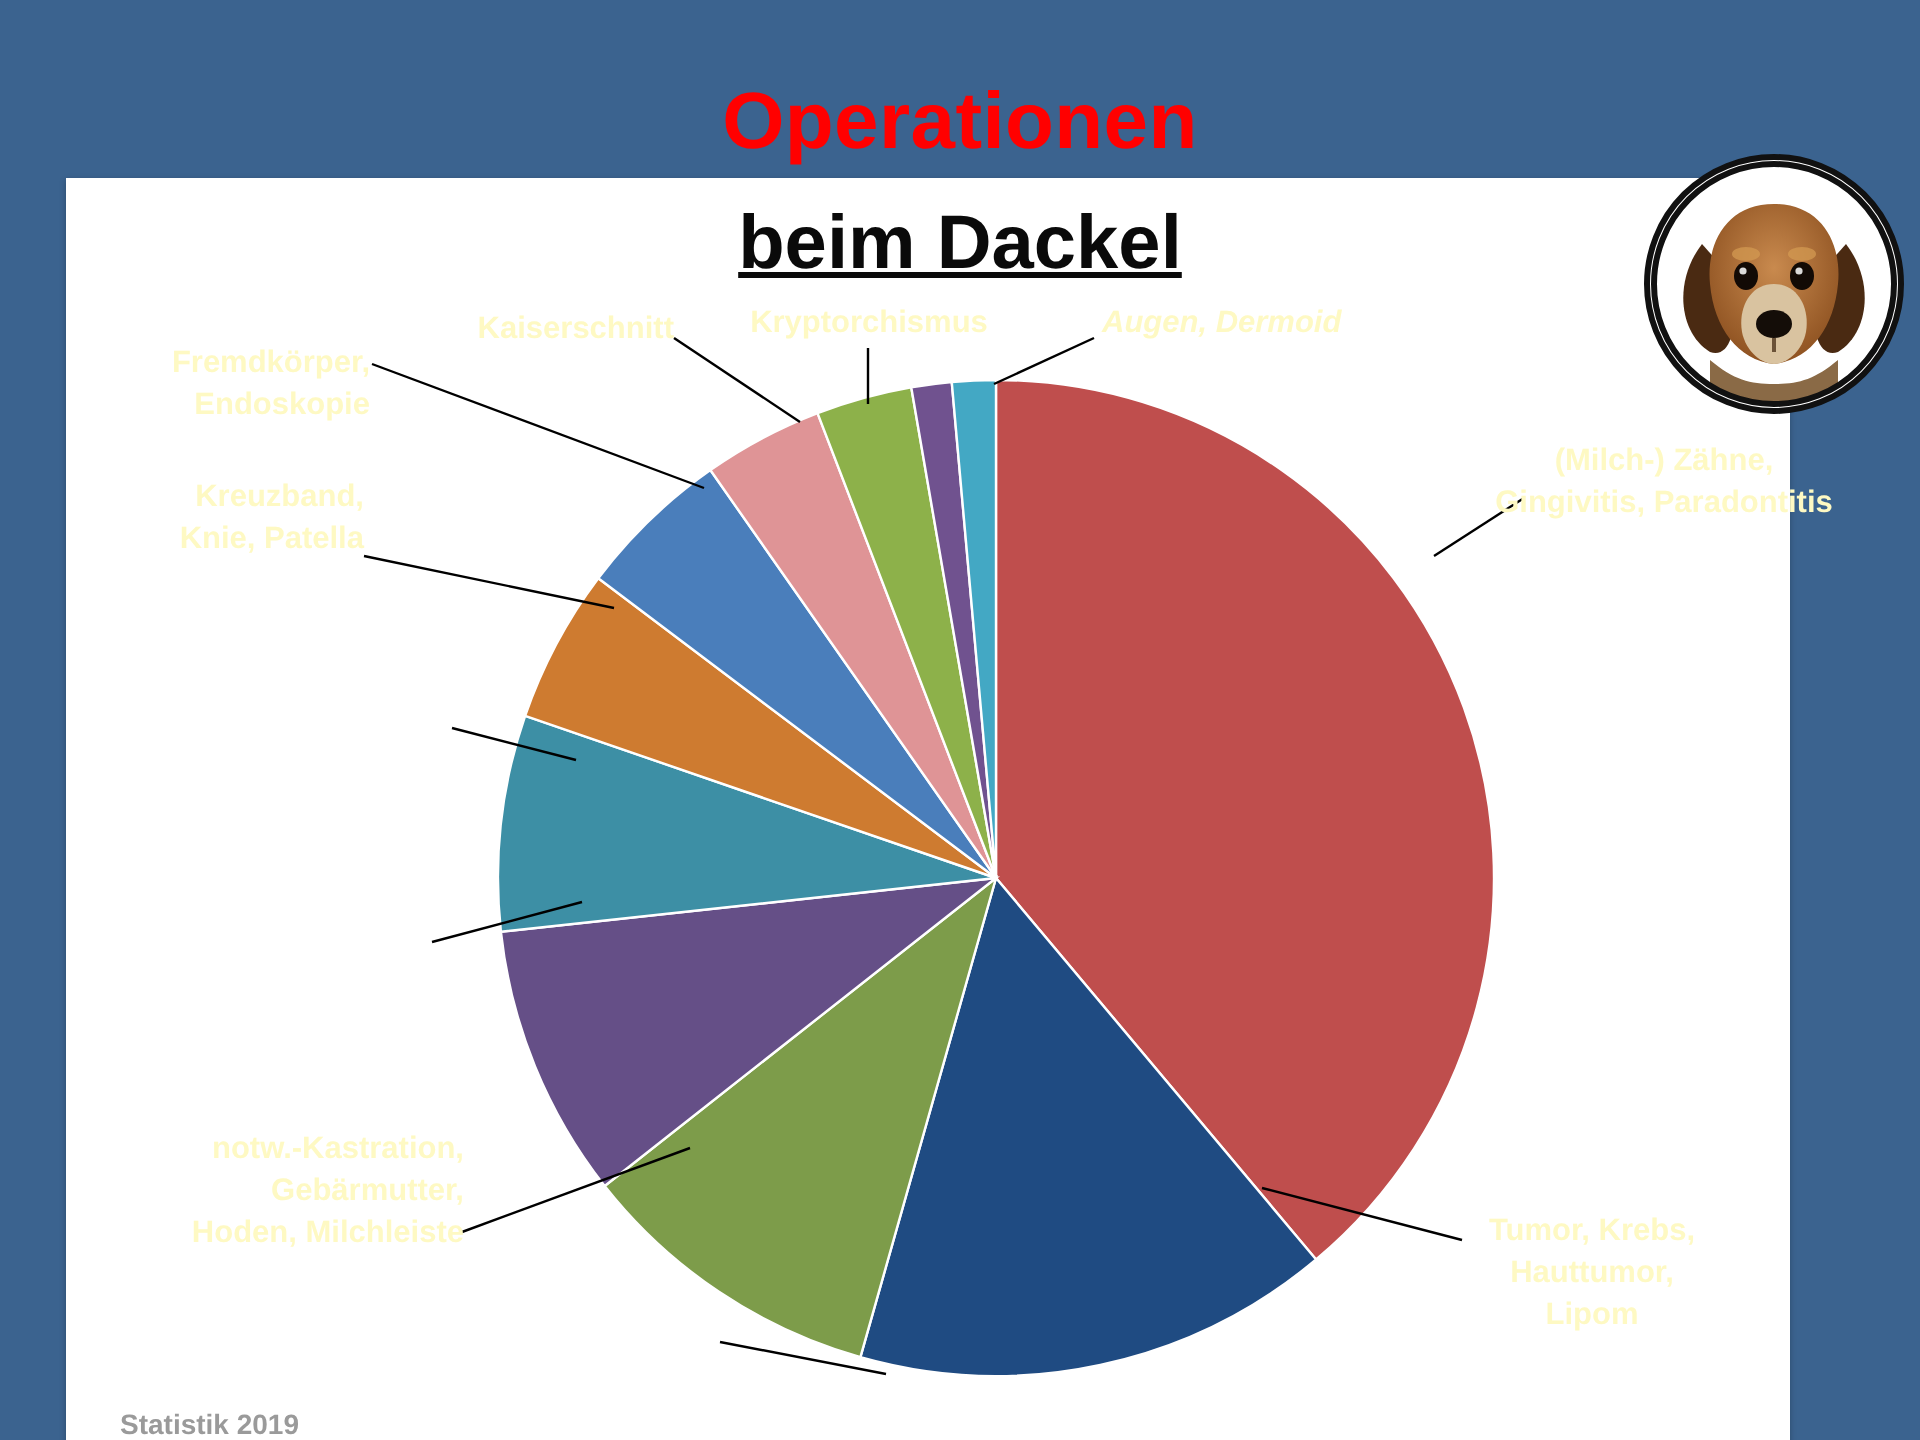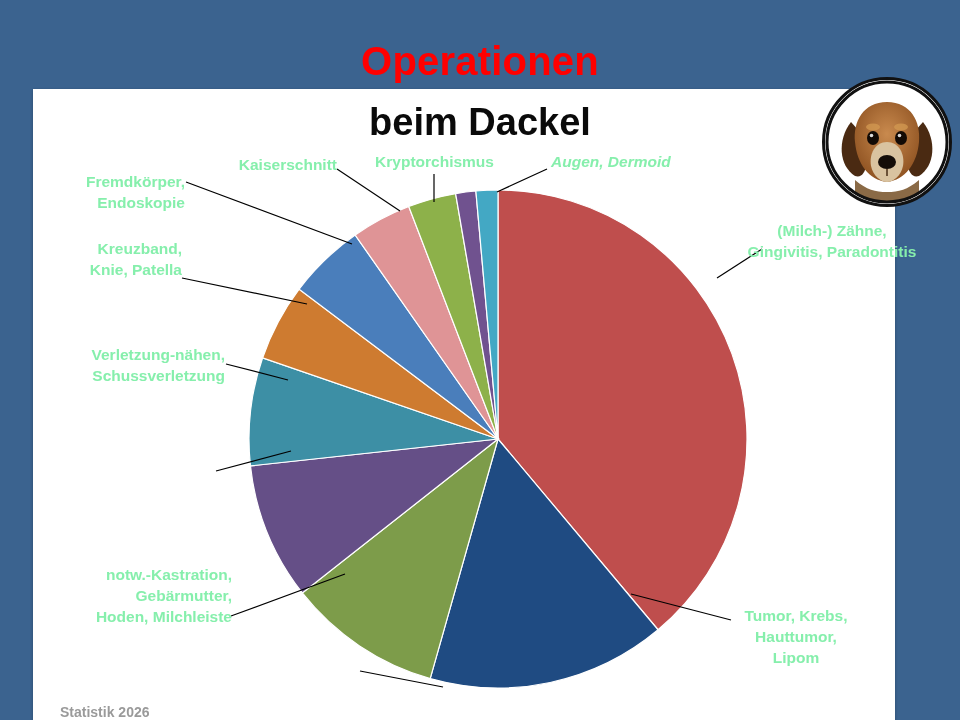--- a/index.html
+++ b/index.html
@@ -25,40 +25,41 @@
     text-align:center;
     font-size:40px;font-weight:bold;color:#FF0000;
     letter-spacing:.2px;line-height:46px;
     font-family:"Liberation Sans", sans-serif;
   }
   .title-sub{
     position:absolute;left:0;top:66px;width:960px;
     text-align:center;
     font-size:38px;font-weight:bold;color:#0A0A0A;
     line-height:44px;
+    text-decoration:underline;
   }
 
   
   .avatar{
     position:absolute;left:822px;top:43px;width:124px;height:124px;
     border-radius:50%;
     border:3px solid #111111;
     background:#FFFFFF;
     overflow:hidden;
   }
   .avatar svg{display:block;width:100%;height:100%;}
 
   
   #pie-wrap{position:absolute;left:0;top:0;width:960px;height:720px;}
   #pie-svg{position:absolute;left:0;top:0;}
 
   
   .lbl{
     position:absolute;
-    font-size:15.5px;font-weight:bold;color:#86efac;
+    font-size:15.5px;font-weight:bold;color:#fef9c3;
     line-height:21px;white-space:pre-line;
   }
   .lbl.r{text-align:right;}
   .lbl.c{text-align:center;}
   .lbl.l{text-align:left;font-style:italic;}
 
   
   .foot{
     position:absolute;
     font-size:14px;font-weight:bold;color:#9A9A9A;
@@ -175,28 +176,26 @@
   <div class="lbl c" style="left:357px;top:117px;width:155px;">Kryptorchismus</div>
 
   <div class="lbl l" style="left:551px;top:117px;width:190px;">Augen, Dermoid</div>
 
   <div class="lbl c" style="left:728px;top:186px;width:208px;">(Milch-) Zähne,
 Gingivitis, Paradontitis</div>
 
   <div class="lbl r" style="left:20px;top:204px;width:162px;">Kreuzband,
 Knie, Patella</div>
 
-  <div class="lbl r" style="left:20px;top:310px;width:205px;">Verletzung-nähen,
-Schussverletzung</div>
 
 
   <div class="lbl r" style="left:20px;top:530px;width:212px;">notw.-Kastration,
 Gebärmutter,
 Hoden, Milchleiste</div>
 
 
   <div class="lbl c" style="left:726px;top:571px;width:140px;">Tumor, Krebs,
 Hauttumor,
 Lipom</div>
 
-  <div class="foot" id="footer-left">Statistik 2026</div>
+  <div class="foot" id="footer-left">Statistik 2019</div>
 
 </div>
 
 </body></html>

